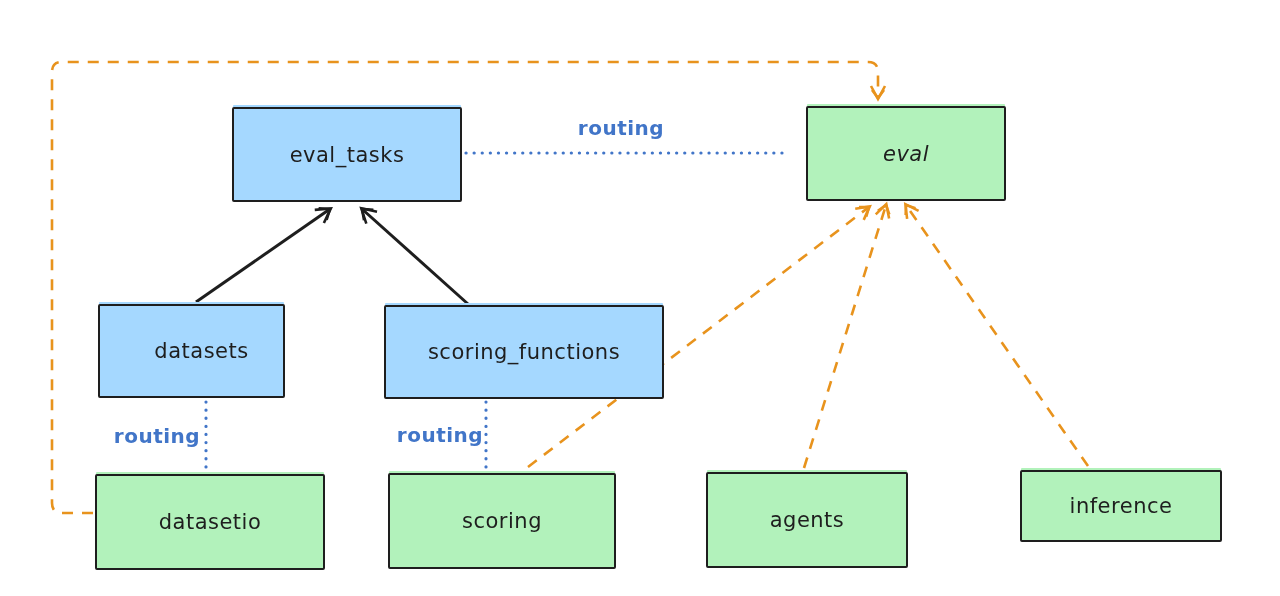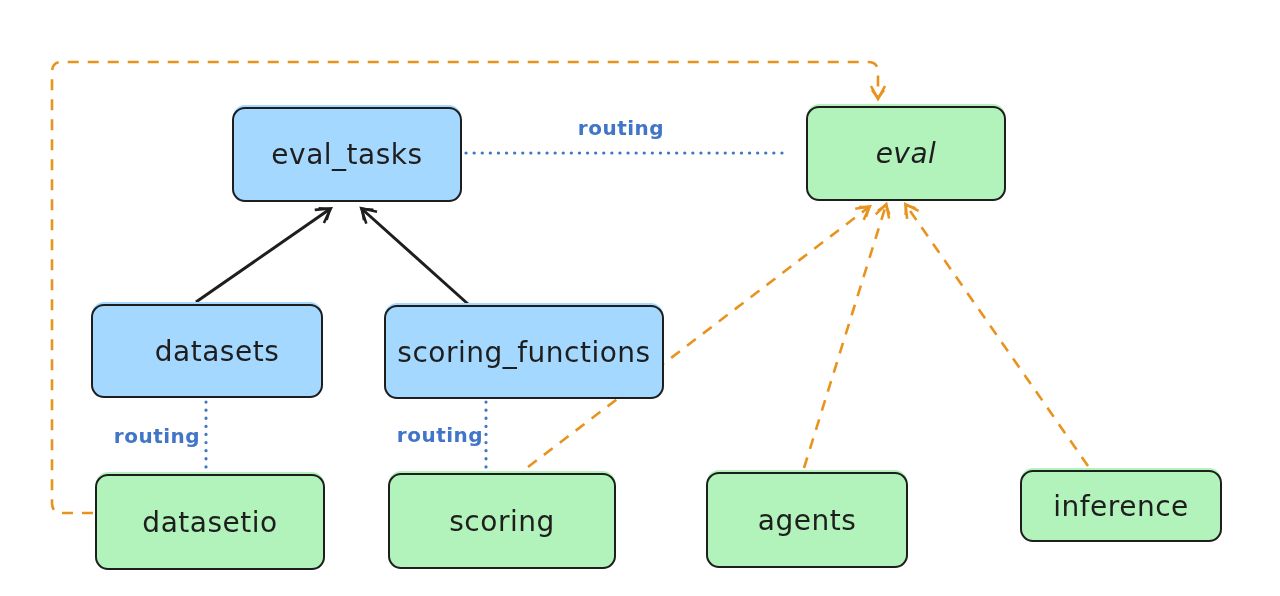--- a/index.html
+++ b/index.html
@@ -20,25 +20,25 @@
   #edge-layer {
     position: absolute;
     inset: 0;
     width: 1280px;
     height: 596px;
   }
   .node {
     position: absolute;
     box-sizing: border-box;
     border: 2.5px solid var(--ink, #1e1e1e);
-    border-radius: 13px;
+    border-radius: 2px;
     display: flex;
     align-items: center;
     justify-content: center;
-    font-size: 28px;
+    font-size: 21px;
     letter-spacing: 0.5px;
     color: var(--ink, #1e1e1e);
     z-index: 2;
   }
   .node.blue  { background: var(--node-blue, #a5d8ff);  box-shadow: 0 -3px 0 -1px var(--node-blue, #a5d8ff); }
   .node.green { background: var(--node-green, #b2f2bb); box-shadow: 0 -3px 0 -1px var(--node-green, #b2f2bb); }
   .edge-label {
     position: absolute;
     width: 96px;
     text-align: center;
@@ -83,21 +83,21 @@
     <path class="stroke-orange" marker-end="url(#arrow-orange)" d="M 93 513 L 62 513 Q 52 513 52 503 L 52 72 Q 52 62 62 62 L 868 62 Q 878 62 878 72 L 878 98"></path>
     <path class="stroke-orange" marker-end="url(#arrow-orange)" d="M 528 467 L 869 207"></path>
     <path class="stroke-orange" marker-end="url(#arrow-orange)" d="M 804 468 L 886 205"></path>
     <path class="stroke-orange" marker-end="url(#arrow-orange)" d="M 1088 466 L 906 205"></path>
   </svg>
 
   <div class="node blue" style="left:232px; top:107px; width:230px; height:95px;">eval_tasks</div>
 
   <div class="node green" style="left:806px; top:106px; width:200px; height:95px;font-style:italic;">eval</div>
 
-  <div class="node blue" style="left:91px; top:304px; width:232px; height:94px;padding-left:20px;">datasets</div>
+  <div class="node blue" style="left:98px; top:304px; width:187px; height:94px;padding-left:20px;">datasets</div>
 
   <div class="node blue" style="left:384px; top:305px; width:280px; height:94px;">scoring_functions</div>
 
   <div class="node green" style="left:95px; top:474px; width:230px; height:96px;">datasetio</div>
 
   <div class="node green" style="left:388px; top:473px; width:228px; height:96px;">scoring</div>
 
   <div class="node green" style="left:706px; top:472px; width:202px; height:96px;">agents</div>
 
   <div class="node green" style="left:1020px; top:470px; width:202px; height:72px;">inference</div>

